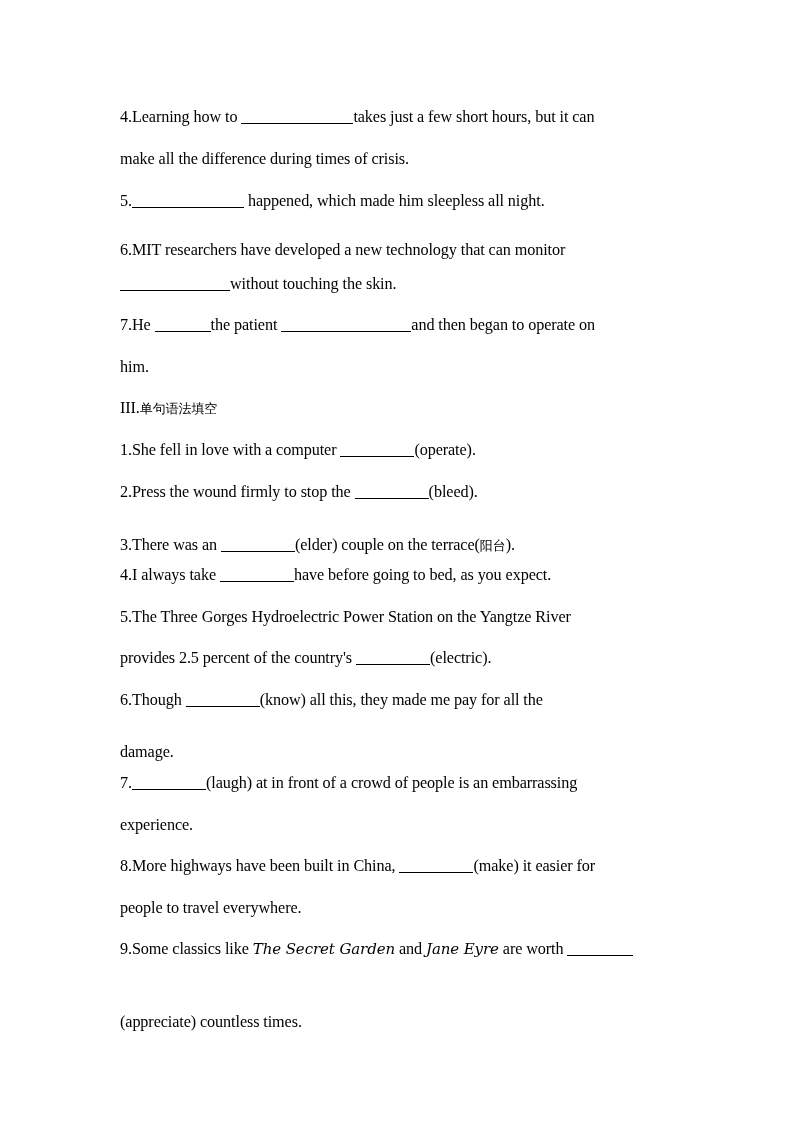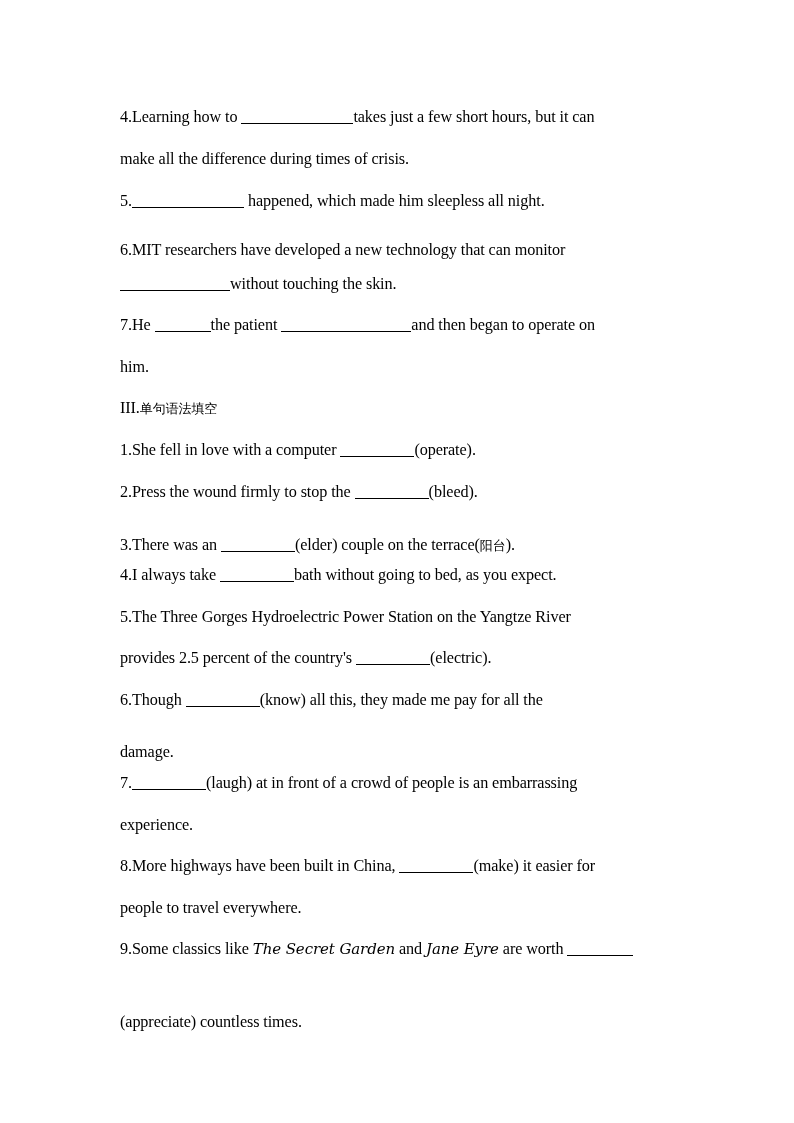--- a/index.html
+++ b/index.html
@@ -86,21 +86,21 @@
 
   <div class="line" style="top:482px;">
     <span>2.Press the wound firmly  to stop the </span><span class="blank" style="width:74px;"></span><span>(bleed).</span>
   </div>
 
   <div class="line" style="top:523px;margin-top:12px;">
     <span>3.There was an </span><span class="blank" style="width:74px;"></span><span>(elder)  couple on the terrace(</span><span class="cn">阳台</span><span>).</span>
   </div>
 
   <div class="line" style="top:565px;">
-    <span>4.I always  take </span><span class="blank" style="width:74px;"></span><span>bath without going to bed, as you expect.</span>
+    <span>4.I always  take </span><span class="blank" style="width:74px;"></span><span>have before going to bed, as you expect.</span>
   </div>
 
   <div class="line" style="top:607px;">
     <span>5.The Three Gorges Hydroelectric  Power Station  on the Yangtze  River</span>
   </div>
   <div class="line" style="top:648px;">
     <span>provides 2.5 percent of the country's </span><span class="blank" style="width:74px;"></span><span>(electric).</span>
   </div>
 
   <div class="line" style="top:690px;">

